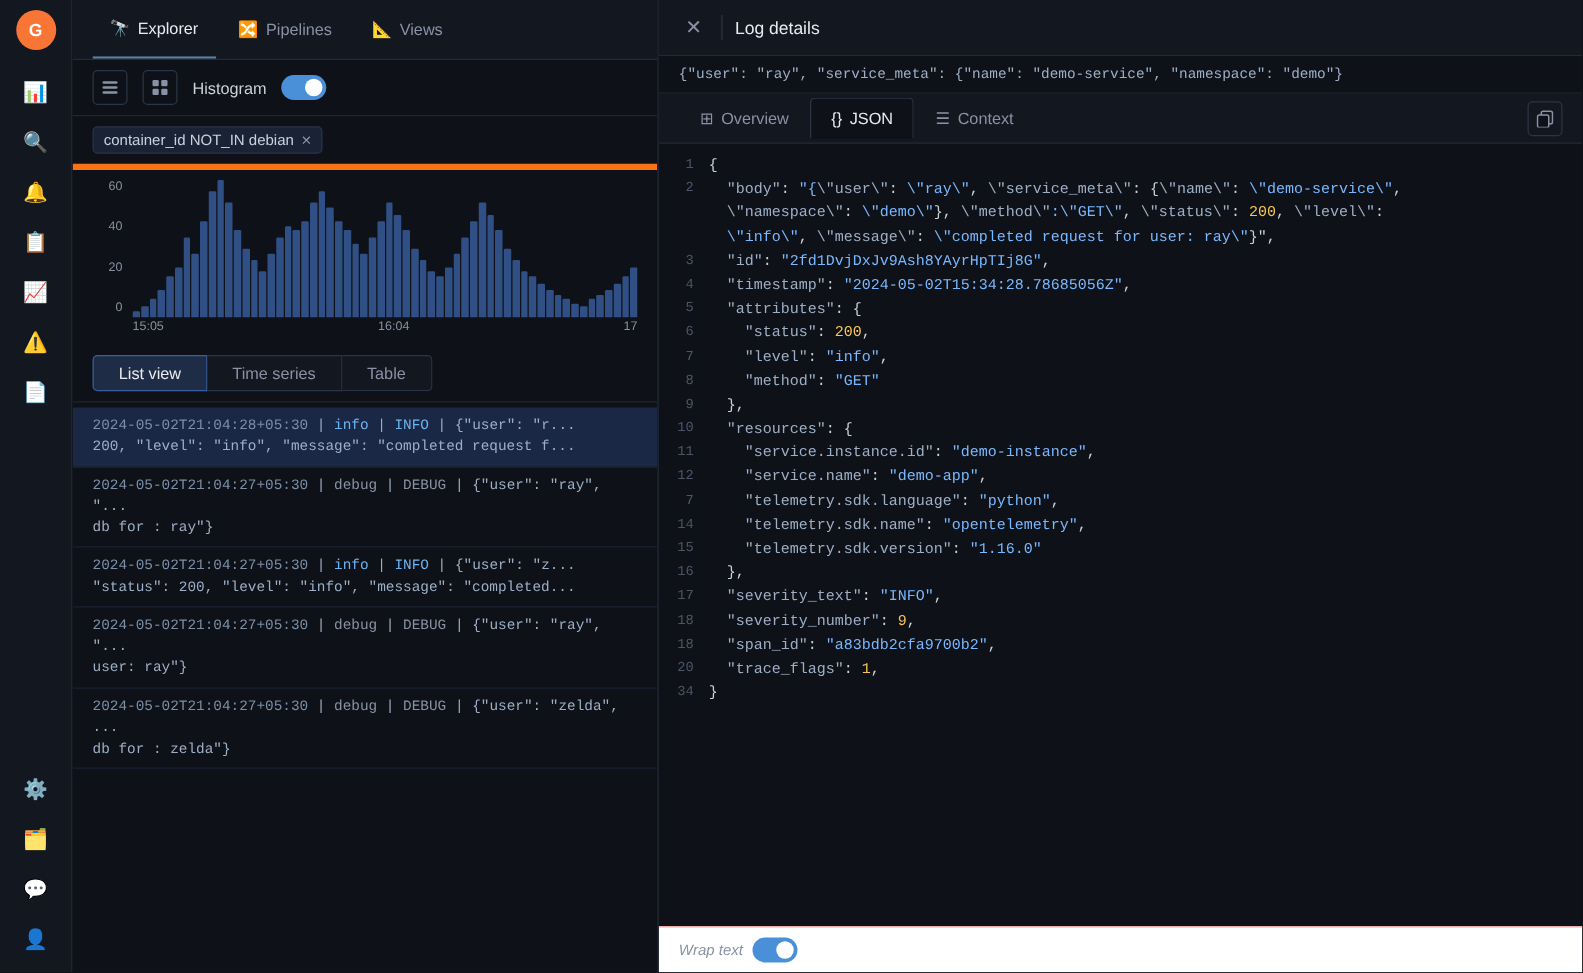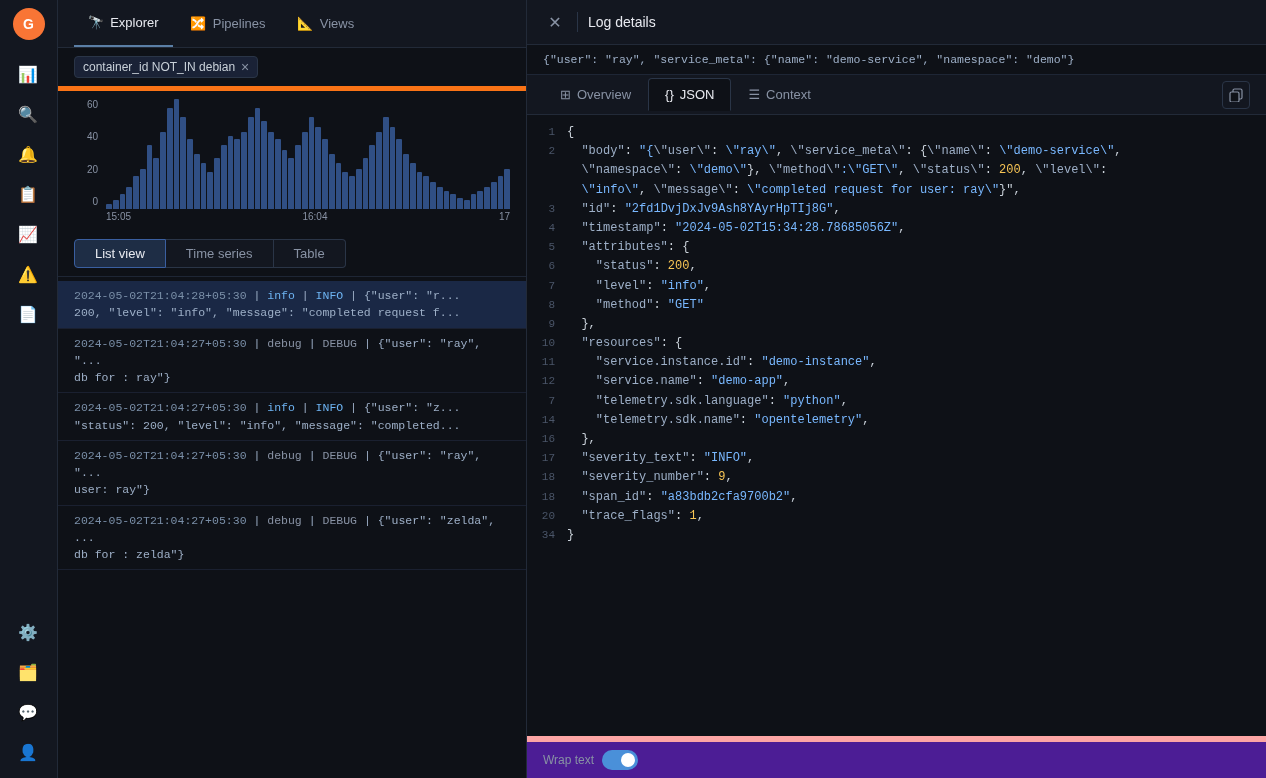--- a/index.html
+++ b/index.html
@@ -383,22 +383,23 @@
       white-space: pre-wrap;
       word-break: break-all;
     }
 
     
     .panel-footer {
       display: flex;
       align-items: center;
       gap: 8px;
       padding: 8px 16px;
-      border-top: 6px solid #fca5a5;
-      background: #4c1d95;
+      border-top: 1px solid #fca5a5;
+      background: #ffffff;
+      font-style: italic;
     }
     .wrap-label {
       font-size: 12px;
       color: #8892a4;
     }
     .wrap-toggle {
       width: 36px;
       height: 20px;
       background: #4a90d9;
       border-radius: 10px;
@@ -456,20 +457,39 @@
       <span>Pipelines</span>
     </div>
     <div class="nav-tab">
       <span>📐</span>
       <span>Views</span>
     </div>
   </div>
 
   <div class="explorer-content">
 
+    <div class="histogram-bar">
+      <button class="histogram-btn" title="List view">
+        <svg width="14" height="14" viewBox="0 0 14 14" fill="none">
+          <rect x="1" y="2" width="12" height="2" rx="1" fill="#8892a4"></rect>
+          <rect x="1" y="6" width="12" height="2" rx="1" fill="#8892a4"></rect>
+          <rect x="1" y="10" width="12" height="2" rx="1" fill="#8892a4"></rect>
+        </svg>
+      </button>
+      <button class="histogram-btn" title="Grid view">
+        <svg width="14" height="14" viewBox="0 0 14 14" fill="none">
+          <rect x="1" y="1" width="5" height="5" rx="1" fill="#8892a4"></rect>
+          <rect x="8" y="1" width="5" height="5" rx="1" fill="#8892a4"></rect>
+          <rect x="1" y="8" width="5" height="5" rx="1" fill="#8892a4"></rect>
+          <rect x="8" y="8" width="5" height="5" rx="1" fill="#8892a4"></rect>
+        </svg>
+      </button>
+      <span class="histogram-label">Histogram</span>
+      <div class="toggle-switch"></div>
+    </div>
 
     <div class="filter-bar">
       <span class="filter-tag">
         <span>container_id NOT_IN debian</span>
         <span class="filter-tag-close">×</span>
       </span>
     </div>
 
     <div class="chart-area">
       <div class="chart-y-labels">
@@ -666,20 +686,24 @@
       </div>
       <div class="json-line">
         <span class="line-num">7</span>
         <span class="line-content"><span>    </span><span style="color: rgb(157, 175, 199);">"telemetry.sdk.language"</span><span style="color: rgb(201, 209, 217);">: </span><span style="color: rgb(121, 184, 255);">"python"</span><span style="color: rgb(201, 209, 217);">,</span></span>
       </div>
       <div class="json-line">
         <span class="line-num">14</span>
         <span class="line-content"><span>    </span><span style="color: rgb(157, 175, 199);">"telemetry.sdk.name"</span><span style="color: rgb(201, 209, 217);">: </span><span style="color: rgb(121, 184, 255);">"opentelemetry"</span><span style="color: rgb(201, 209, 217);">,</span></span>
       </div>
       <div class="json-line">
+        <span class="line-num">15</span>
+        <span class="line-content"><span>    </span><span style="color: rgb(157, 175, 199);">"telemetry.sdk.version"</span><span style="color: rgb(201, 209, 217);">: </span><span style="color: rgb(121, 184, 255);">"1.16.0"</span></span>
+      </div>
+      <div class="json-line">
         <span class="line-num">16</span>
         <span class="line-content"><span style="color: rgb(201, 209, 217);">  },</span></span>
       </div>
       <div class="json-line">
         <span class="line-num">17</span>
         <span class="line-content"><span>  </span><span style="color: rgb(157, 175, 199);">"severity_text"</span><span style="color: rgb(201, 209, 217);">: </span><span style="color: rgb(121, 184, 255);">"INFO"</span><span style="color: rgb(201, 209, 217);">,</span></span>
       </div>
       <div class="json-line">
         <span class="line-num">18</span>
         <span class="line-content"><span>  </span><span style="color: rgb(157, 175, 199);">"severity_number"</span><span style="color: rgb(201, 209, 217);">: </span><span style="color: rgb(248, 197, 85);">9</span><span style="color: rgb(201, 209, 217);">,</span></span>

